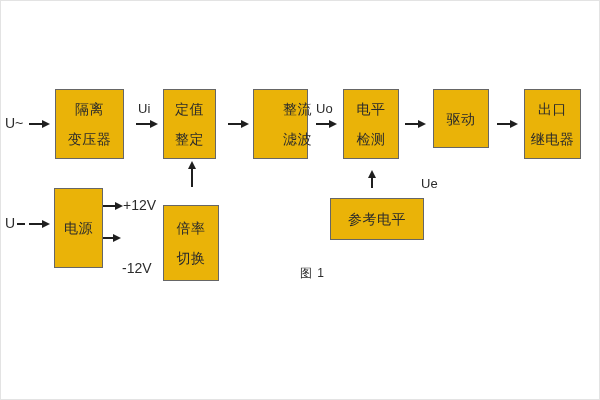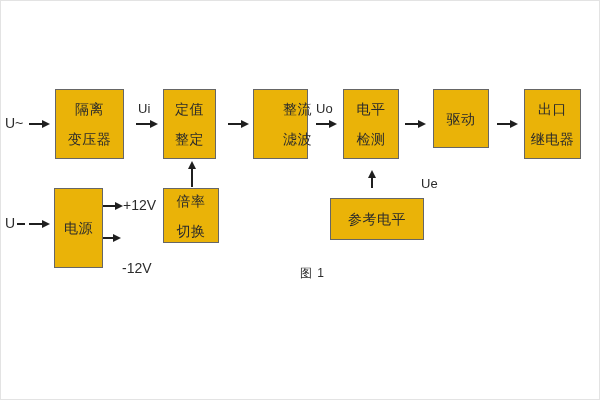--- a/index.html
+++ b/index.html
@@ -58,21 +58,21 @@
     <span>驱动</span>
   </div>
   <div class="box" style="left:523px; top:88px; width:57px; height:70px;">
     <span>出口</span>
     <span>继电器</span>
   </div>
 
   <div class="box" style="left:53px; top:187px; width:49px; height:80px;">
     <span>电源</span>
   </div>
-  <div class="box" style="left:162px; top:187px; width:56px; height:55px;">
+  <div class="box" style="left:162px; top:204px; width:56px; height:76px;">
     <span>倍率</span>
     <span>切换</span>
   </div>
   <div class="box" style="left:329px; top:197px; width:94px; height:42px;">
     <span>参考电平</span>
   </div>
 
   <span class="lbl" style="left:4px; top:115px;">U~</span>
   <span class="lbl" style="left:4px; top:215px;">U</span>
   <div class="dash" style="left:16px; top:222px; width:8px;"></div>

